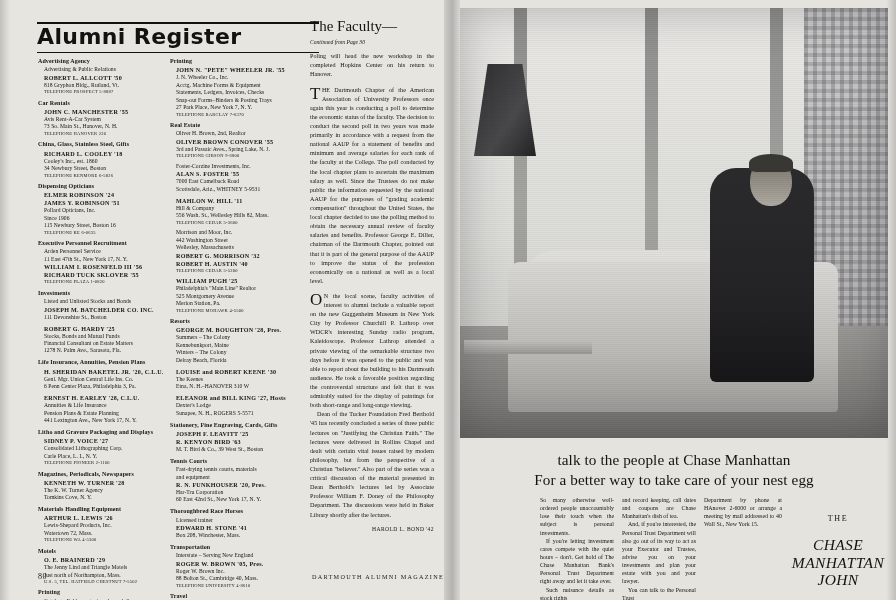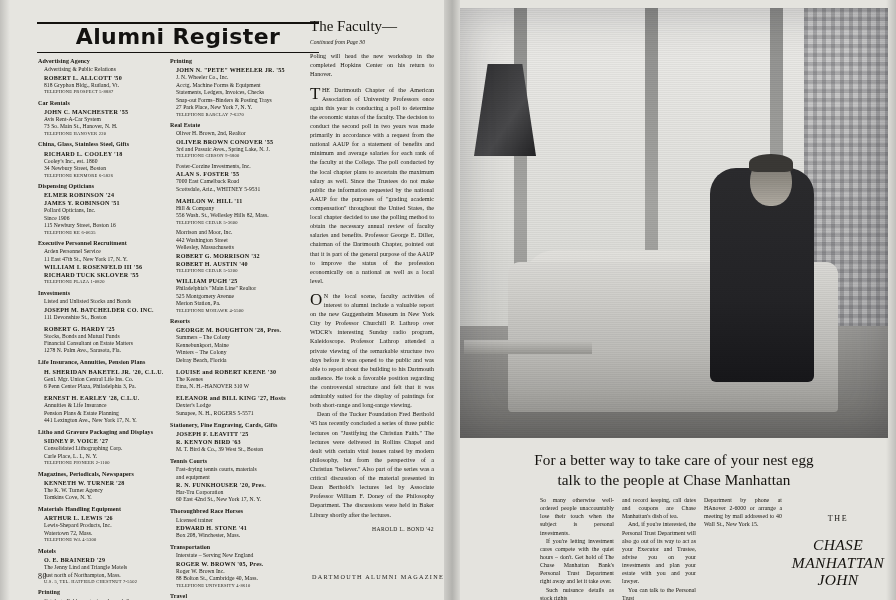--- a/index.html
+++ b/index.html
@@ -33,21 +33,20 @@
     position:absolute;right:0;top:0;width:10px;height:600px;
     background:linear-gradient(to left,rgba(0,0,0,0.16),rgba(0,0,0,0));
   }
 
   
   .reg-rule-top{
     position:absolute;left:37px;top:22px;width:282px;height:2px;background:#14120f;
   }
   .reg-title{
     position:absolute;left:37px;top:24px;width:282px;
-    text-align:center;
     font-family:"DejaVu Sans", sans-serif;
     font-weight:bold;
     font-size:22px;
     letter-spacing:0.4px;
     color:#131210;
   }
   .reg-rule-bot{
     position:absolute;left:37px;top:52px;width:282px;height:1px;background:#14120f;
   }
 
@@ -503,22 +502,22 @@
     <div class="ph-sofa"></div>
     <div class="ph-table"></div>
     <div class="ph-man"></div>
     <div class="ph-head"></div>
     <div class="ph-hair"></div>
     <div class="ph-grain"></div>
     <div class="ph-vig"></div>
   </div>
 
   <div class="ad-head">
+    <div>talk to the people at Chase Manhattan</div>
     <div>For a better way to take care of your nest egg</div>
-    <div>talk to the people at Chase Manhattan</div>
   </div>
 
   <div class="ad-cols">
     <div class="ad-col ad-c1" id="adc1">
         <p>So many otherwise well-ordered people unaccountably lose their touch when the subject is personal investments.</p>
         <p>If you're letting investment cares compete with the quiet hours – don't. Get hold of The Chase Manhattan Bank's Personal Trust Department right away and let it take over.</p>
         <p>Such nuisance details as stock rights</p>
       </div>
     <div class="ad-col ad-c2" id="adc2">
         <p>and record keeping, call dates and coupons are Chase Manhattan's dish of tea.</p>

